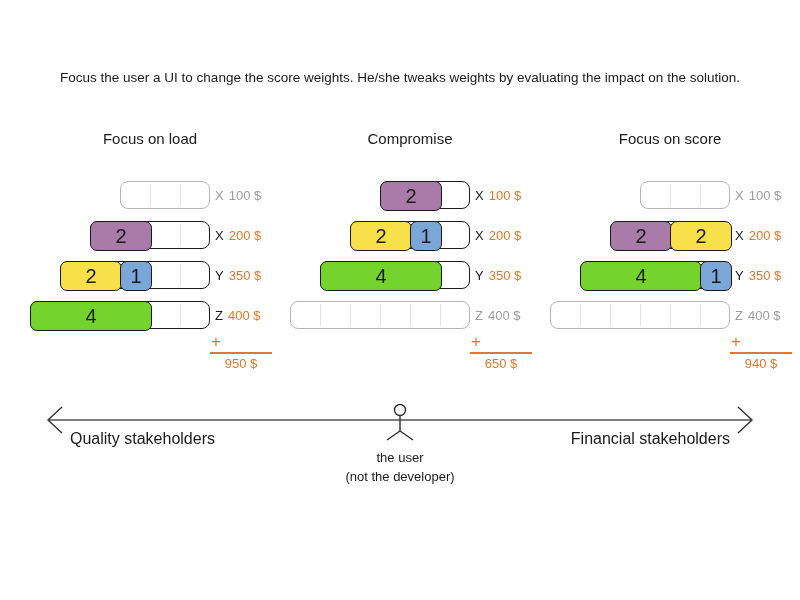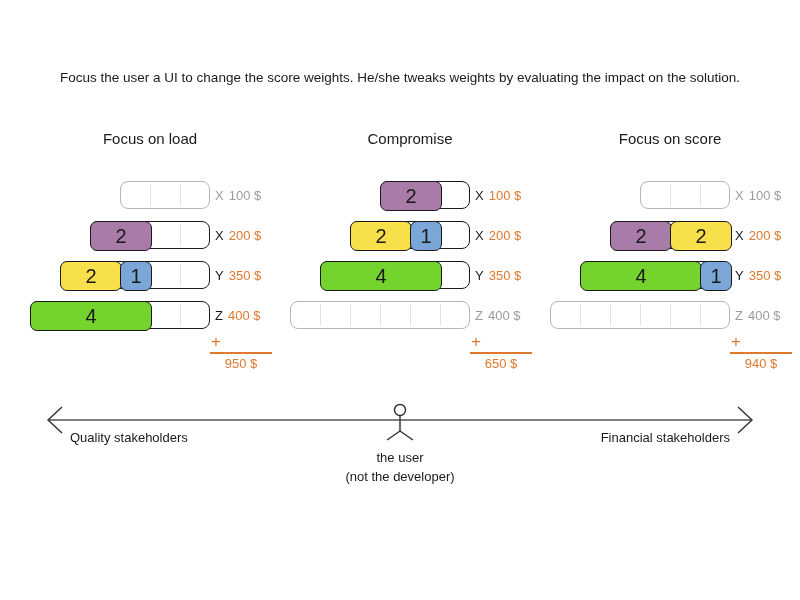--- a/index.html
+++ b/index.html
@@ -60,21 +60,21 @@
   .sum-line {
     position:absolute; left:180px; top:227px; width:62px; height:2px;
     background:var(--orange);
   }
   .sum-total {
     position:absolute; left:180px; top:231px; width:62px;
     text-align:center; font-size:13px; color:var(--orange);
   }
 
   .axis-svg { position:absolute; left:0; top:393px; }
-  .axis-label { position:absolute; top:430px; font-size:13px; color:var(--ink); white-space:nowrap; }
+  .axis-label { position:absolute; top:430px; font-size:16px; color:var(--ink); white-space:nowrap; }
   .axis-label.left  { left:70px; }
   .axis-label.right { right:70px; }
   .user-caption {
     position:absolute; left:250px; width:300px; text-align:center;
     font-size:13px; color:var(--ink);
   }
   .user-caption.line1 { top:450px; }
   .user-caption.line2 { top:469px; }
 </style>
 </head>

